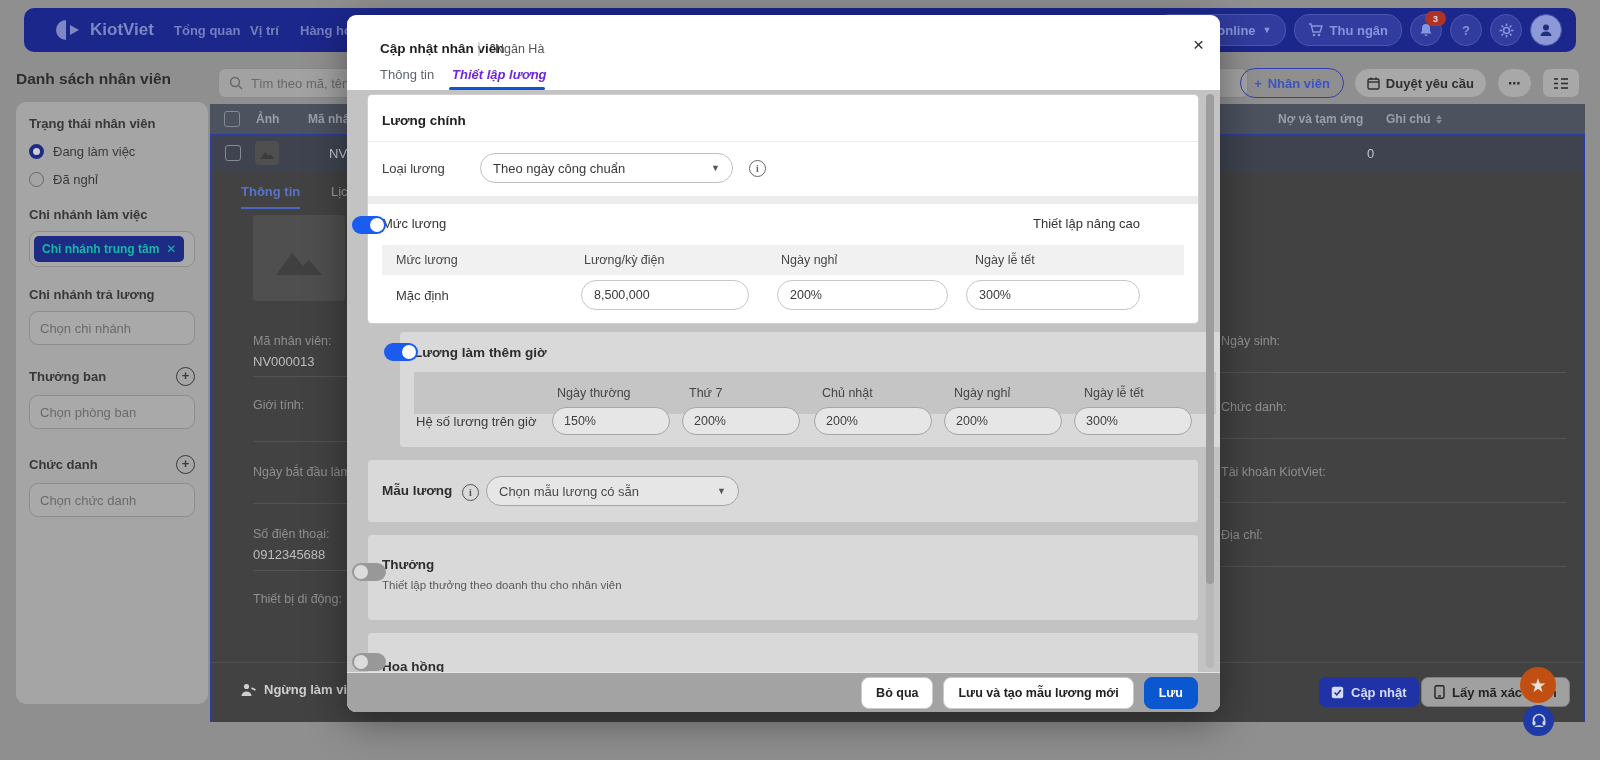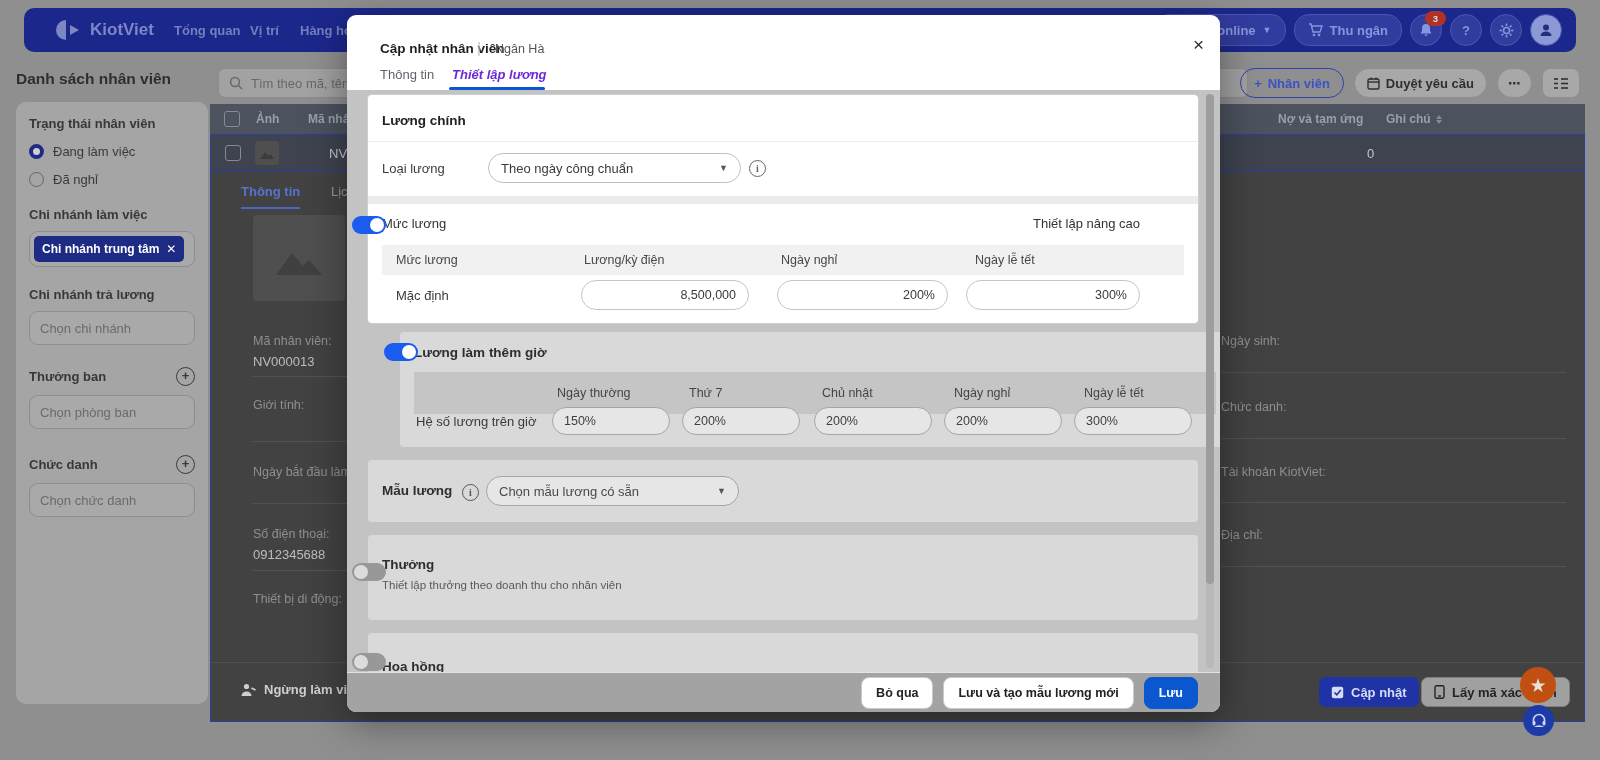--- a/index.html
+++ b/index.html
@@ -24,21 +24,21 @@
   .side-title{left:16px;top:70px;font-size:15.5px;font-weight:bold;color:#2e2e2e;}
   .sidecard{left:16px;top:102px;width:192px;height:602px;background:#a5a5a5;border-radius:10px;padding:14px 13px;box-sizing:border-box;}
   .flabel{font-weight:bold;color:#383838;font-size:13px;display:flex;justify-content:space-between;align-items:center;}
   .radio-row{display:flex;align-items:center;gap:9px;margin-top:13px;color:#3a3a3a;}
   .rdot-on{width:15px;height:15px;border-radius:50%;border:4.5px solid #1d2b85;background:#cfcfcf;box-sizing:border-box;}
   .rdot-off{width:15px;height:15px;border-radius:50%;border:1.5px solid #666;box-sizing:border-box;}
   .sinput{margin-top:9px;width:100%;height:34px;border:1px solid #8d8d8d;border-radius:9px;background:#a9a9a9;
           color:#6b6b6b;font-size:13px;padding:0 10px;box-sizing:border-box;display:flex;align-items:center;}
   .tagbox{margin-top:9px;width:100%;height:36px;border:1px solid #8d8d8d;border-radius:9px;background:#a9a9a9;
           padding:4px;box-sizing:border-box;display:flex;align-items:center;}
-  .tag{background:#1d2b85;color:#ffffff;font-size:12px;font-weight:bold;border-radius:5px;height:26px;
+  .tag{background:#1d2b85;color:#14b8a6;font-size:12px;font-weight:bold;border-radius:5px;height:26px;
        display:flex;align-items:center;gap:7px;padding:0 8px;}
   .plus-ic{width:17px;height:17px;border-radius:50%;border:1.5px solid #3a3a3a;color:#3a3a3a;font-size:13px;line-height:15px;
            text-align:center;font-weight:bold;}
 
   
   .main{left:210px;top:60px;width:1375px;height:662px;}
   .search{left:8px;top:8px;width:1030px;height:30px;background:#a2a2a2;border:1px solid #8b8b8b;border-radius:7px;
           display:flex;align-items:center;gap:8px;padding:0 10px;box-sizing:border-box;color:#686868;}
   .topbtns{right:5px;top:8px;display:flex;gap:10px;align-items:center;}
   .btn-outline-blue{height:28px;padding:0 13px;border:1px solid #3140ae;color:#3b53c4;border-radius:15px;
@@ -85,21 +85,21 @@
   .info-ic{display:inline-flex;width:15px;height:15px;border:1.3px solid #666;border-radius:50%;color:#666;
            font-size:10px;font-weight:bold;align-items:center;justify-content:center;font-family:"Liberation Serif",serif;}
   .toggle{width:34px;height:18px;border-radius:9px;position:relative;}
   .toggle.on{background:#1a5cf0;}
   .toggle .knob{position:absolute;top:2px;width:14px;height:14px;border-radius:50%;background:#fff;}
   .toggle.on .knob{right:2px;}
   .toggle.off{background:#989898;}
   .toggle.off .knob{left:2px;background:#dcdcdc;}
   .wthead{background:#f1f1f1;height:30px;color:#474747;font-size:12.5px;}
   .winput{height:30px;border:1px solid #c6c6c6;border-radius:15px;color:#3a3a3a;font-size:12.5px;padding:0 12px;
-          box-sizing:border-box;background:#fff;font-family:inherit;width:100%;text-align:right;}
+          box-sizing:border-box;background:#fff;font-family:inherit;width:100%;}
   .gcard{background:#d9d9d9;border-radius:4px;}
   .gthead{background:#c5c5c5;height:42px;color:#454545;font-size:12.5px;}
   .ginput{height:28px;border:1px solid #a5a5a5;border-radius:14px;color:#3f3f3f;font-size:12.5px;padding:0 11px;
           box-sizing:border-box;background:#e6e6e6;font-family:inherit;width:100%;}
   .gsel{height:30px;border:1px solid #a5a5a5;border-radius:15px;background:#e6e6e6;display:flex;align-items:center;
         justify-content:space-between;padding:0 12px;box-sizing:border-box;color:#4a4a4a;}
   .m-scroll{left:859px;top:4px;width:8px;height:574px;background:#b8b8b8;border-radius:4px;}
   .m-thumb{left:0;top:0;width:8px;height:490px;background:#9d9d9d;border-radius:4px;}
   .m-footer{left:0;top:657px;width:873px;height:40px;background:#a3a3a3;border-top:1px solid #e4e4e4;
             border-radius:0 0 9px 9px;display:flex;align-items:center;justify-content:flex-end;gap:10px;
@@ -367,21 +367,21 @@
       <div class="m-underline"></div>
     </div>
 
     <div class="abs m-body">
 
       <div class="abs spot">
         <div class="abs sec-title" style="left:14px;top:18px;">Lương chính</div>
         <div class="abs" style="left:0;top:46px;width:830px;height:1px;background:#ececec;"></div>
 
         <div class="abs" style="left:14px;top:66px;color:#3c3c3c;">Loại lương</div>
-        <div class="abs sel" style="left:120px;top:58px;width:253px;gap:44px;">
+        <div class="abs sel" style="left:112px;top:58px;width:253px;gap:44px;">
           <span>Theo ngày công chuẩn</span>
           <span class="caret">▼</span>
         </div>
         <span class="abs info-ic" style="left:381px;top:65px;">i</span>
 
         <div class="abs" style="left:0;top:101px;width:830px;height:8px;background:#ececec;"></div>
 
         <div class="abs" style="left:14px;top:121px;color:#333;">Mức lương</div>
         <div class="abs" style="right:58px;top:121px;color:#333;">Thiết lập nâng cao</div>
         <div class="abs toggle on" style="right:16px;top:121px;">

